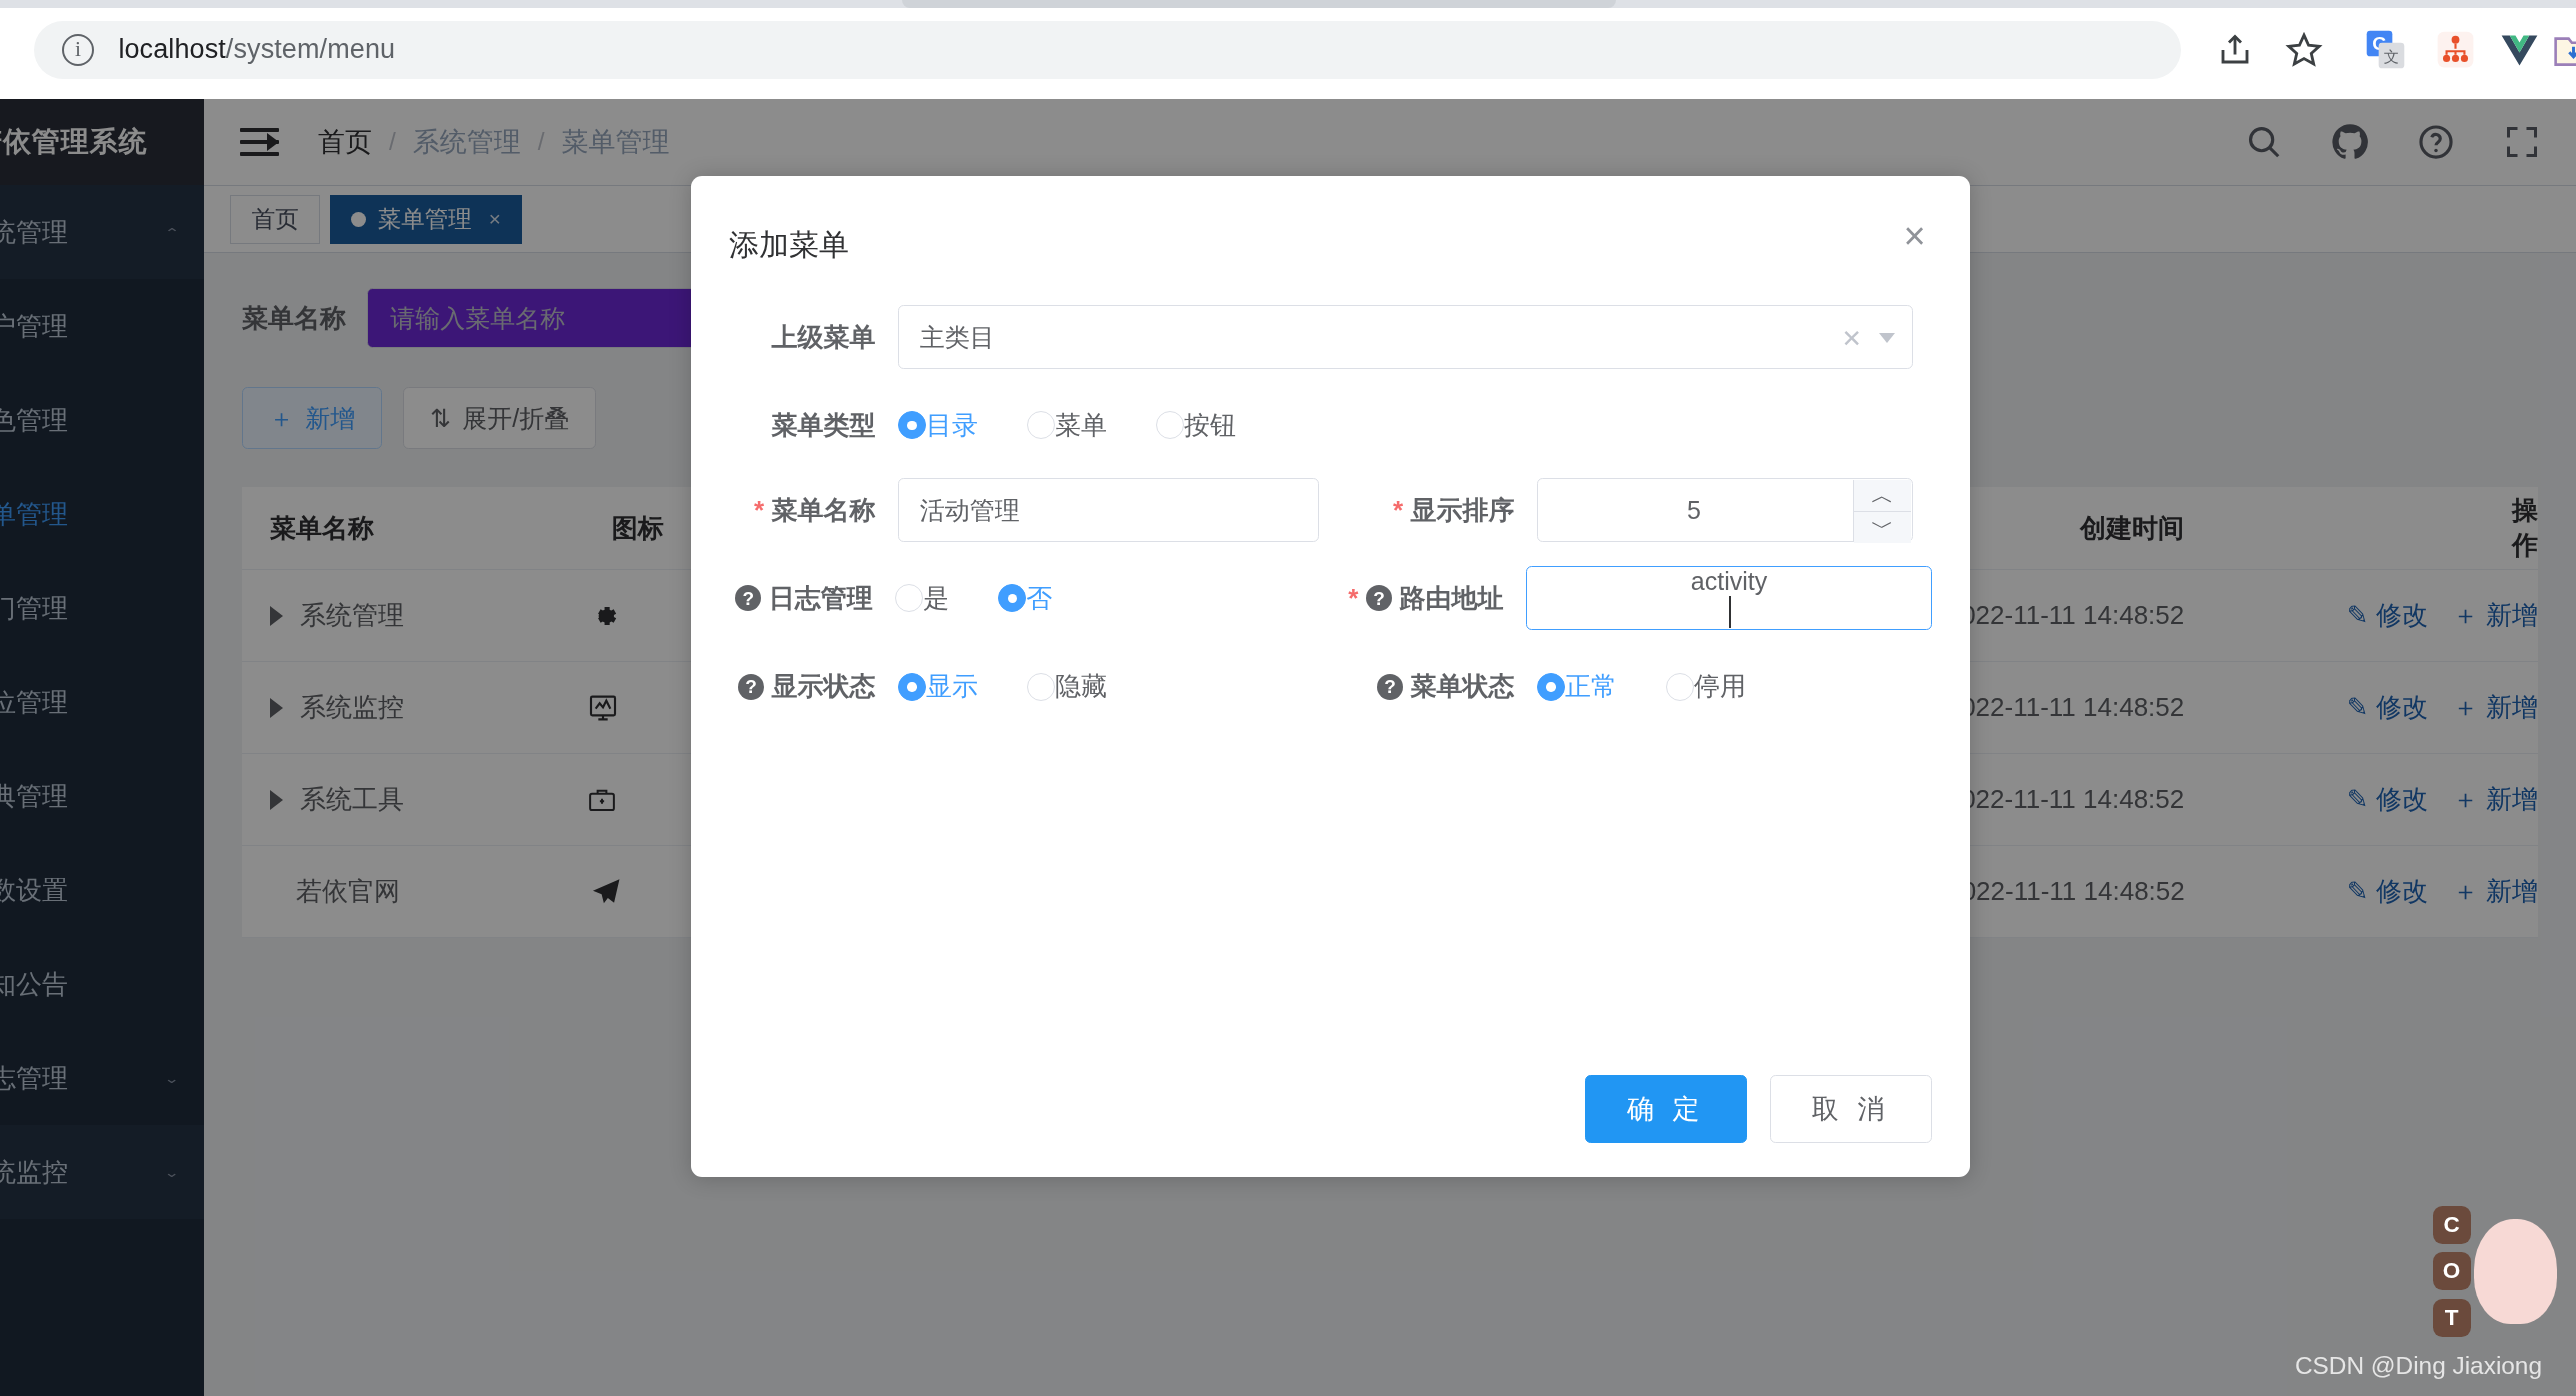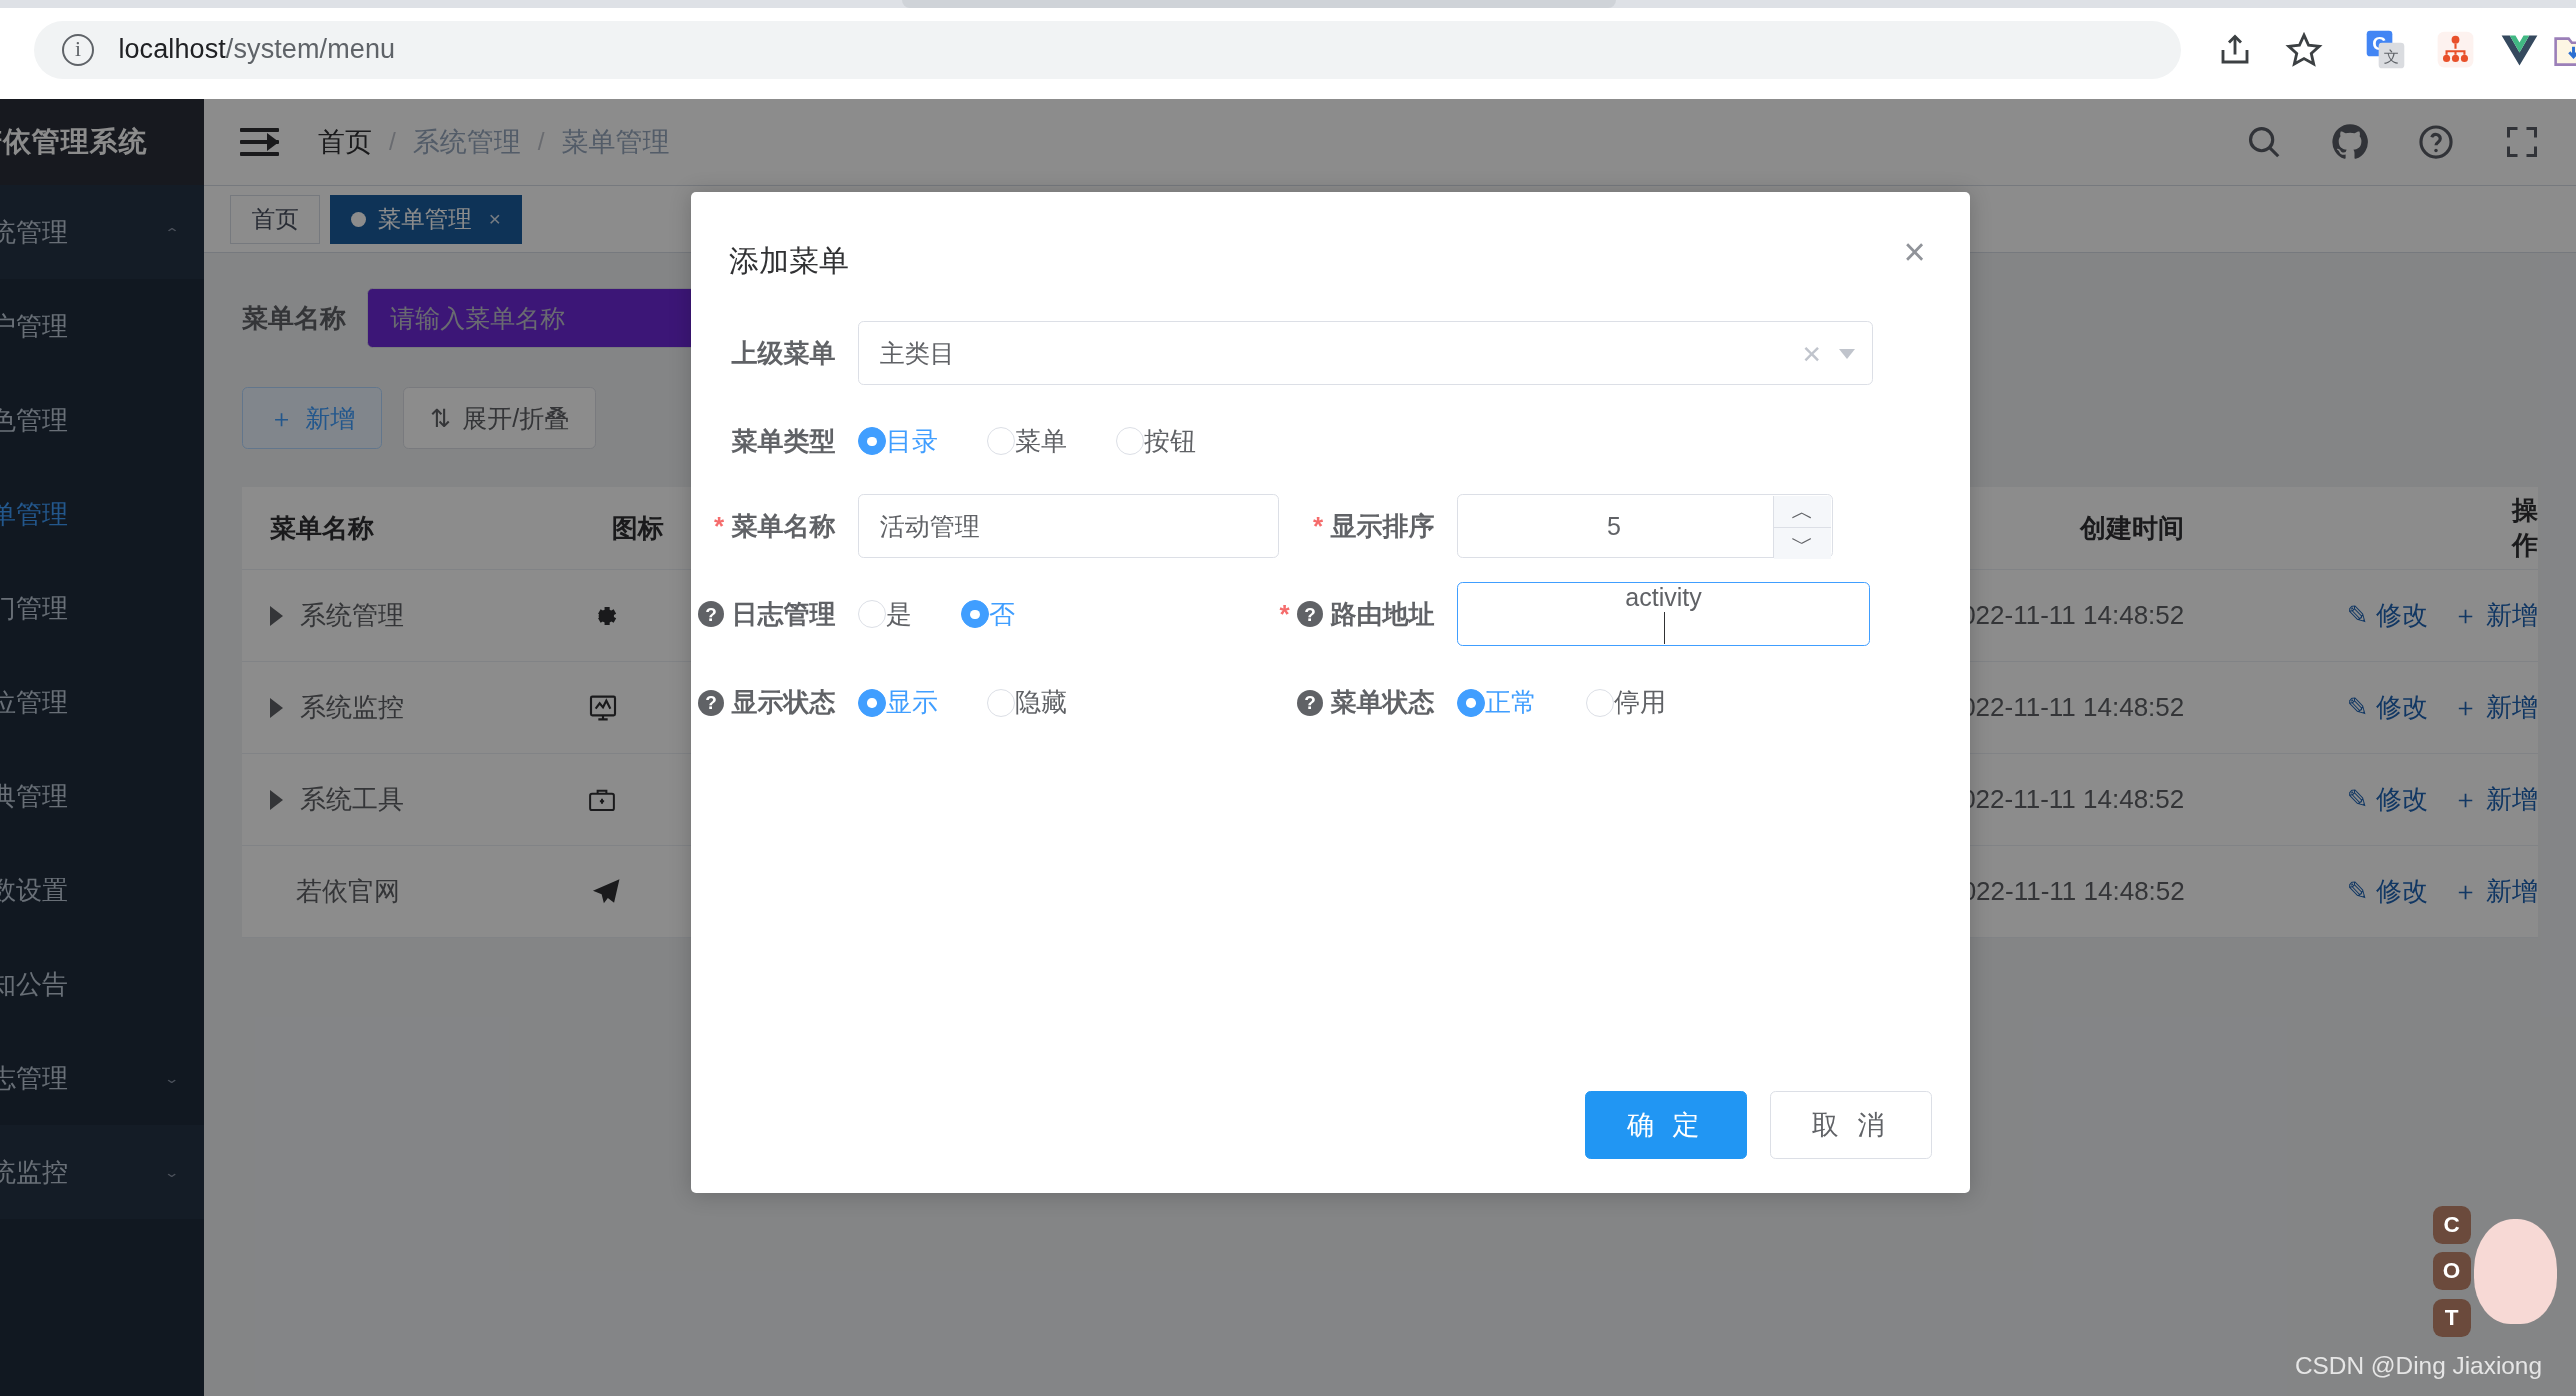--- a/index.html
+++ b/index.html
@@ -140,37 +140,37 @@
   .arrow-r { display: inline-block; width: 0; height: 0; border-top: 10.3px solid transparent;
              border-bottom: 10.3px solid transparent; border-left: 13px solid #606266; }
   .op { display: flex; align-items: center; gap: 7.5px; white-space: nowrap; }
 
   
   #overlay {
     position: absolute; left: 0; top: 99px; width: 2576px; height: 1298px;
     background: rgba(0,0,0,0.45);
   }
   #dialog {
-    position: absolute; left: 691px; top: 192px; width: 1279px; height: 1001px;
-    background: #fff; border-radius: 5px; box-shadow: 0 1.9px 22.5px rgba(0,0,0,.2);
+    position: absolute; left: 691px; top: 176px; width: 1279px; height: 1001px;
+    background: #fff; border-radius: 11px; box-shadow: 0 1.9px 22.5px rgba(0,0,0,.2);
   }
   #dialog-header { padding: 49px 38px 0 38px; position: relative; }
   #dialog-title { font-size: 30px; color: #303133; }
   #dialog-close {
     position: absolute; right: 34px; top: 41px; width: 43px; height: 43px;
     color: #909399; font-size: 38px; line-height: 38px; text-align: center; font-weight: 300;
   }
   #dialog-body { padding: 39px 38px 0 0; }
 
   .frow { display: flex; align-items: flex-start; margin-bottom: 24.4px; }
   .fhalf { display: flex; align-items: center; }
   .flbl {
     font-size: 26px; color: #606266; font-weight: bold; text-align: right;
     padding-right: 22.5px; white-space: nowrap; display: flex; align-items: center;
-    justify-content: flex-end; gap: 7.5px; height: 64px;
+    justify-content: flex-end; gap: 7.5px; height: 64px; margin-left: 40px;
   }
   .req { color: #f56c6c; font-size: 26px; }
   .qmark {
     width: 26px; height: 26px; border-radius: 50%; background: #606266; color: #fff;
     font-size: 19px; display: inline-flex; align-items: center; justify-content: center;
     font-weight: bold; line-height: 1;
   }
   .el-input {
     height: 64px; border: 0.9px solid #dcdfe6; border-radius: 5.6px; background: #fff;
     display: flex; align-items: center; padding: 0 20.7px; font-size: 25px; color: #606266;

